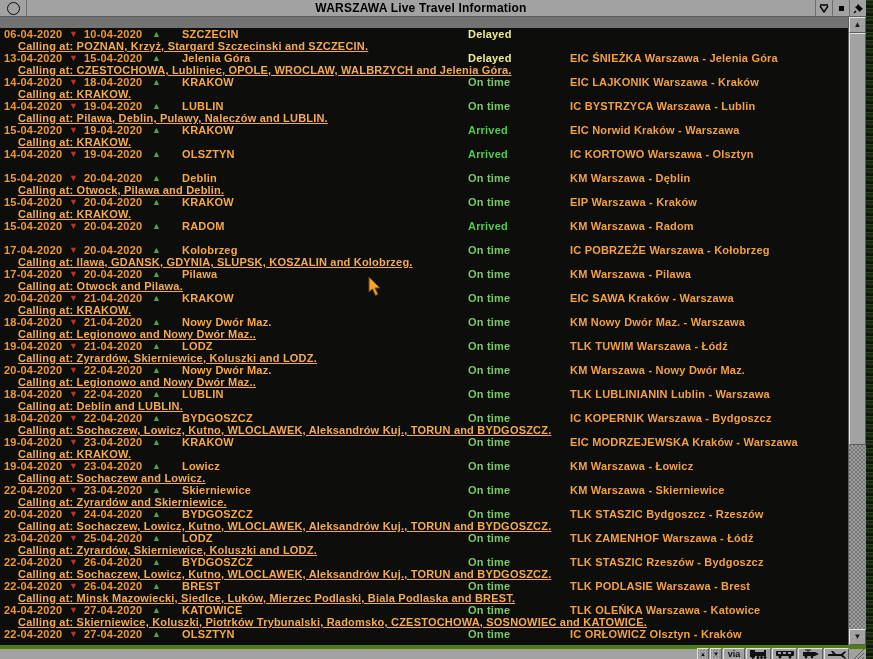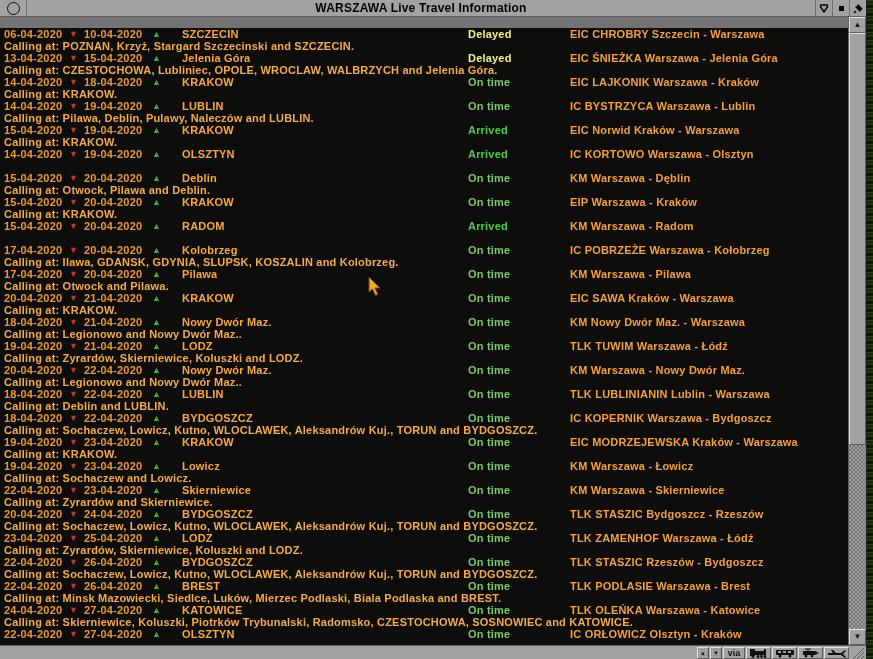--- a/index.html
+++ b/index.html
@@ -23,42 +23,42 @@
   .board{position:absolute;left:0;top:28px;width:848px;height:628px;overflow:hidden;background:#0d0d0c;}
   .entry{position:relative;height:24px;}
   .line{position:relative;height:12px;font-weight:bold;font-size:11px;line-height:12px;white-space:nowrap;letter-spacing:.2px;}
   .f-start{position:absolute;left:4px;color:#ef9733;}
   .f-tridn{position:absolute;left:69px;color:#c4322a;font-size:9px;line-height:12px;}
   .f-end{position:absolute;left:84px;color:#ef9733;}
   .f-triup{position:absolute;left:152px;color:#55a24b;font-size:9px;line-height:12px;}
   .f-dest{position:absolute;left:182px;color:#f7a843;}
   .f-status{position:absolute;left:468px;}
   .f-service{position:absolute;left:570px;color:#f2a041;}
-  .calling{color:#f3ab50;padding-left:4px;}
+  .calling{color:#f3ab50;padding-left:18px;text-decoration:underline;}
   
   .scrollbar{
     position:absolute;left:848px;top:17px;width:18px;height:628px;box-sizing:border-box;
     border-left:1px solid #5e5e5e;
     background:repeating-conic-gradient(#9d9d9d 0 25%,#787878 0 50%) 0 0/4px 4px;
   }
   .sb-btn{
     position:absolute;left:0;width:17px;height:16px;background:#a2a2a2;box-sizing:border-box;
     border:1px solid;border-color:#e3e3e3 #5c5c5c #5c5c5c #e3e3e3;
     font-size:8px;line-height:14px;text-align:center;color:#1a1a1a;cursor:default;
   }
   .sb-up{top:0;}
   .sb-down{bottom:0;}
   .sb-thumb{
     position:absolute;left:0;top:16px;width:17px;height:412px;background:#a2a2a2;box-sizing:border-box;
     border:1px solid;border-color:#e3e3e3 #5c5c5c #5c5c5c #e3e3e3;
   }
   
   .statusbar{
     position:absolute;left:0;top:645px;width:866px;height:14px;background:#a2a2a2;box-sizing:border-box;
-    border-top:1px solid #4d7c0f;display:flex;justify-content:flex-end;align-items:center;gap:1px;padding-right:1px;
+    border-top:4px solid #4d7c0f;display:flex;justify-content:flex-end;align-items:center;gap:1px;padding-right:1px;
   }
   .tool-btn{
     height:12px;box-sizing:border-box;background:#a2a2a2;
     border:1px solid;border-color:#e3e3e3 #5c5c5c #5c5c5c #e3e3e3;
     display:flex;align-items:center;justify-content:center;color:#111;
   }
   .tool-arrow{width:12px;font-size:6px;line-height:10px;
     background:repeating-conic-gradient(#adadad 0 25%,#8a8a8a 0 50%) 0 0/3px 3px;}
   .tool-via{width:22px;font-size:9px;font-weight:bold;line-height:10px;}
   .tool-mode{width:25px;}
@@ -102,21 +102,20 @@
 
   <div class="board">
   <div class="entry">
     <div class="line">
       <span class="f-start">06-04-2020</span>
       <span class="f-tridn">▼</span>
       <span class="f-end">10-04-2020</span>
       <span class="f-triup">▲</span>
       <span class="f-dest">SZCZECIN</span>
       <span class="f-status" style="color: rgb(240, 238, 142);">Delayed</span>
-      <span class="f-service">EIC CHROBRY Szczecin - Warszawa</span>
     </div>
     <div class="line calling">Calling at: POZNAN, Krzyż, Stargard Szczecinski and SZCZECIN.</div>
   </div>
 
   <div class="entry">
     <div class="line">
       <span class="f-start">13-04-2020</span>
       <span class="f-tridn">▼</span>
       <span class="f-end">15-04-2020</span>
       <span class="f-triup">▲</span>

